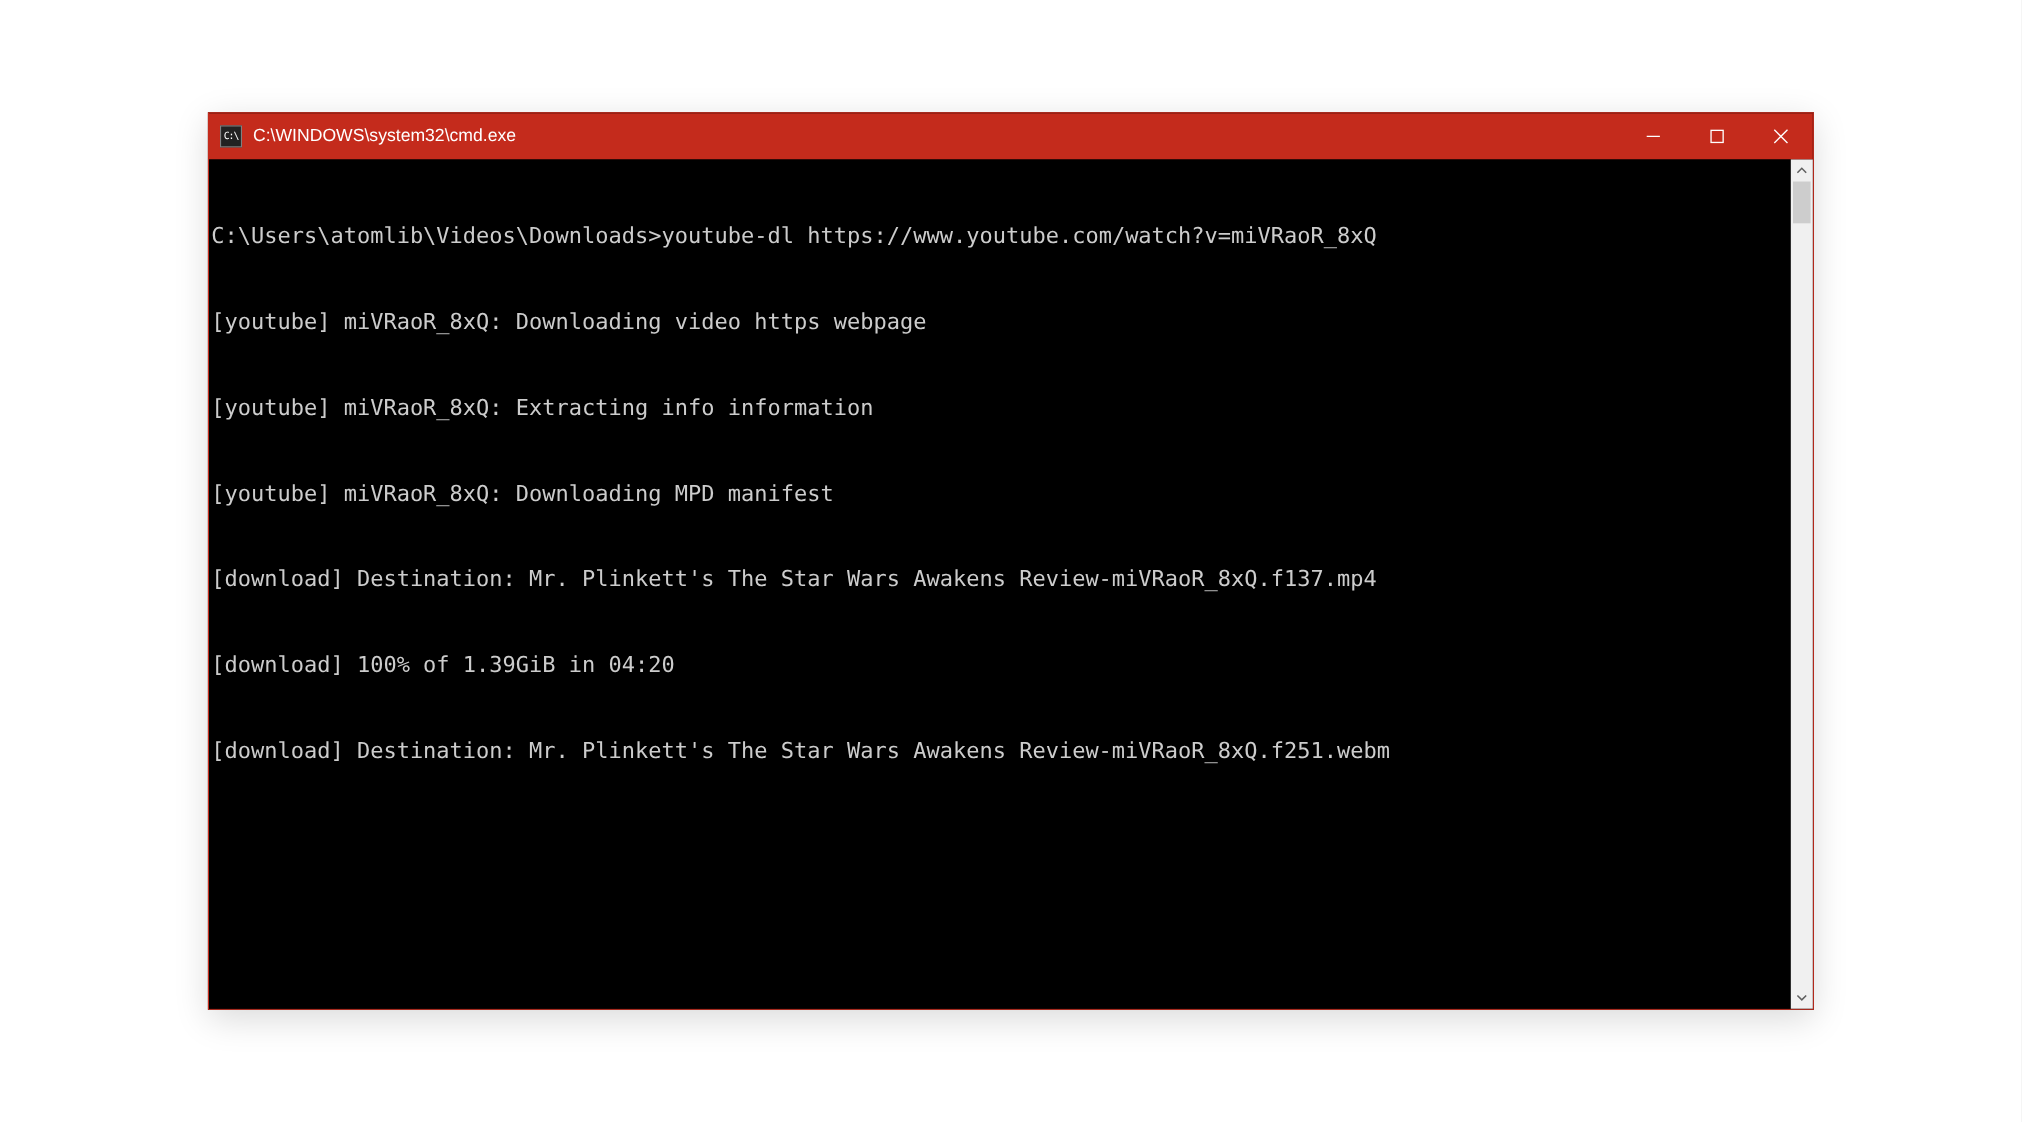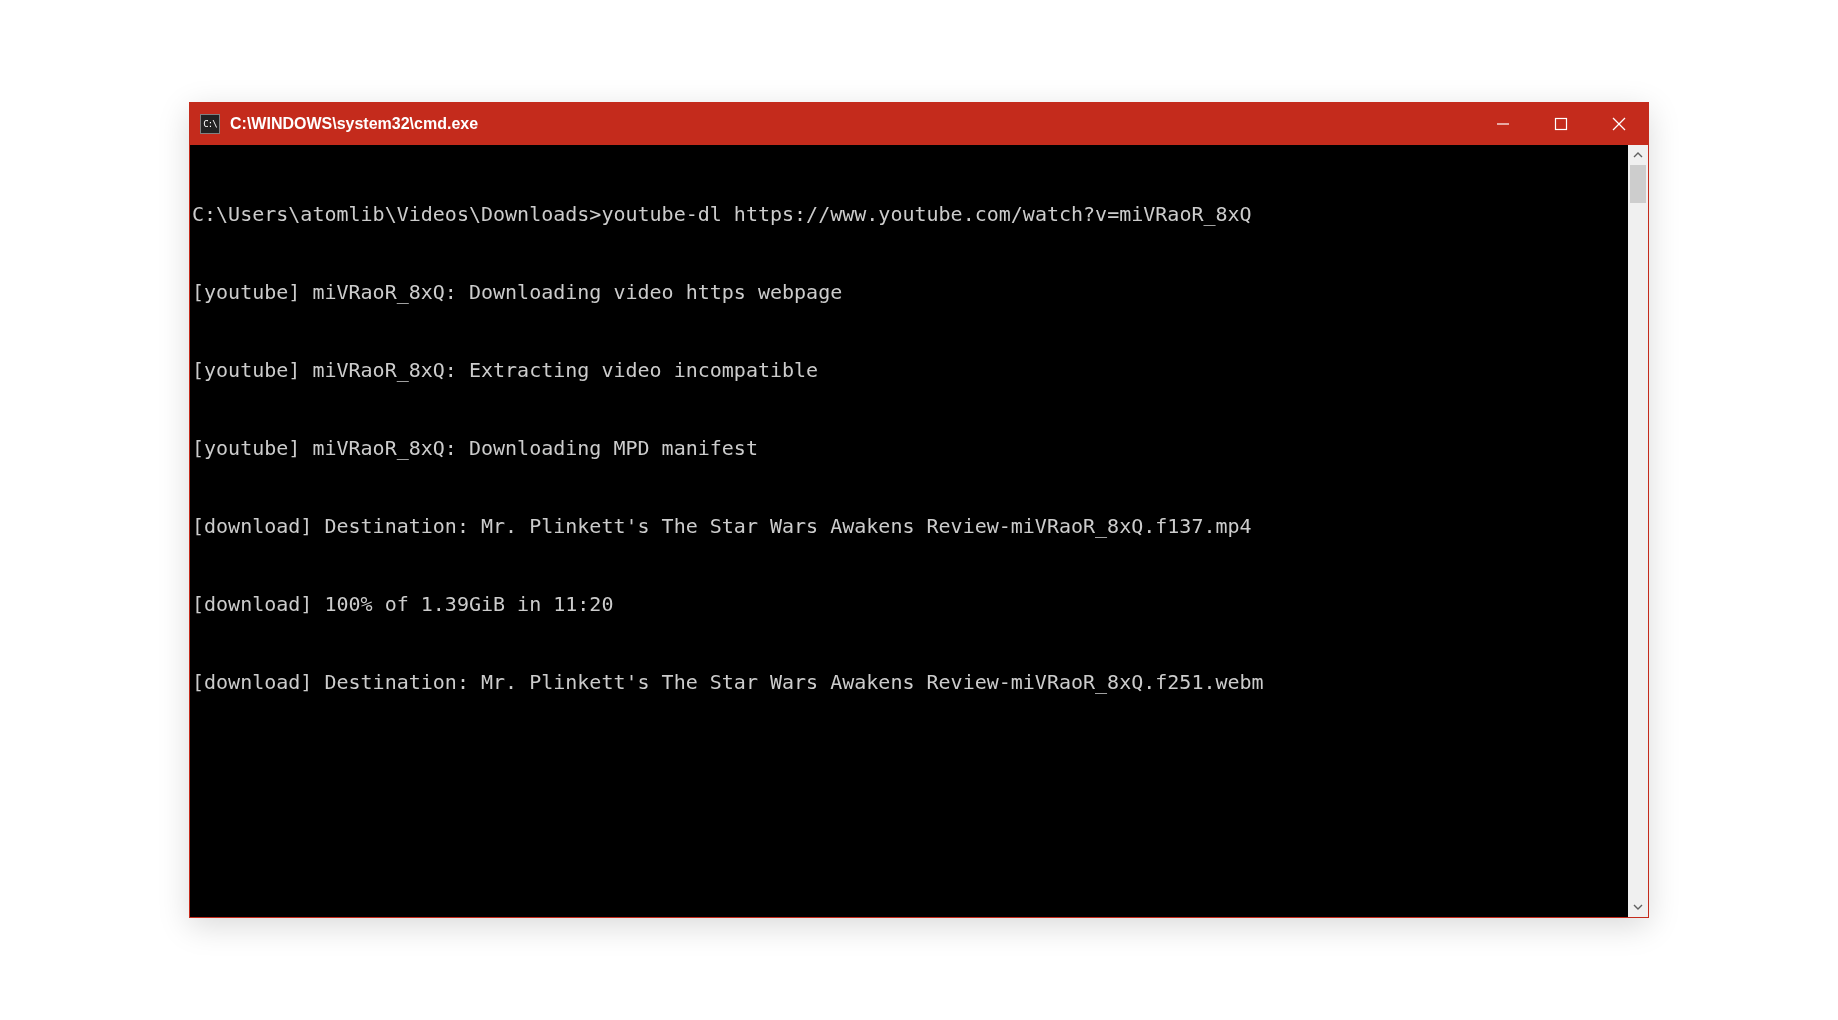--- a/index.html
+++ b/index.html
@@ -43,21 +43,21 @@
     align-items:center;
     justify-content:center;
   }
   .titlebar .app-icon span{
     font-family: monospace;
     font-size: 9px;
     letter-spacing: -1px;
     color:#fff;
     line-height:1;
   }
-  .titlebar .title { flex: 0 0 auto; font-weight: 700; text-align: center; }
+  .titlebar .title { flex: 0 0 auto; font-weight: 400; text-align: center; }
   .titlebar .spacer { flex: 1 1 auto; }
   .winbtn {
     width: 58px;
     height: 42px;
     display: flex;
     align-items: center;
     justify-content: center;
     color: #fff;
   }
   .winbtn svg { width: 14px; height: 14px; stroke: #fff; stroke-width: 1.2; fill: none; }
@@ -128,24 +128,24 @@
           <line x1="1" y1="1" x2="13" y2="13"></line>
           <line x1="13" y1="1" x2="1" y2="13"></line>
         </svg>
     </div>
   </div>
 
   <div class="client">
     <div class="terminal">
       <span class="line"><span>C:\Users\atomlib\Videos\Downloads&gt;</span><span>youtube-dl https://www.youtube.com/watch?v=miVRaoR_8xQ</span></span>
       <span class="line">[youtube] miVRaoR_8xQ: Downloading video https webpage</span>
-      <span class="line">[youtube] miVRaoR_8xQ: Extracting video incompatible</span>
+      <span class="line">[youtube] miVRaoR_8xQ: Extracting info information</span>
       <span class="line">[youtube] miVRaoR_8xQ: Downloading MPD manifest</span>
       <span class="line">[download] Destination: Mr. Plinkett's The Star Wars Awakens Review-miVRaoR_8xQ.f137.mp4</span>
-      <span class="line">[download] 100% of 1.39GiB in 11:20</span>
+      <span class="line">[download] 100% of 1.39GiB in 04:20</span>
       <span class="line">[download] Destination: Mr. Plinkett's The Star Wars Awakens Review-miVRaoR_8xQ.f251.webm</span>
       
       
       
       
       
     </div>
 
     <div class="scrollbar">
       <div class="sb-btn">

